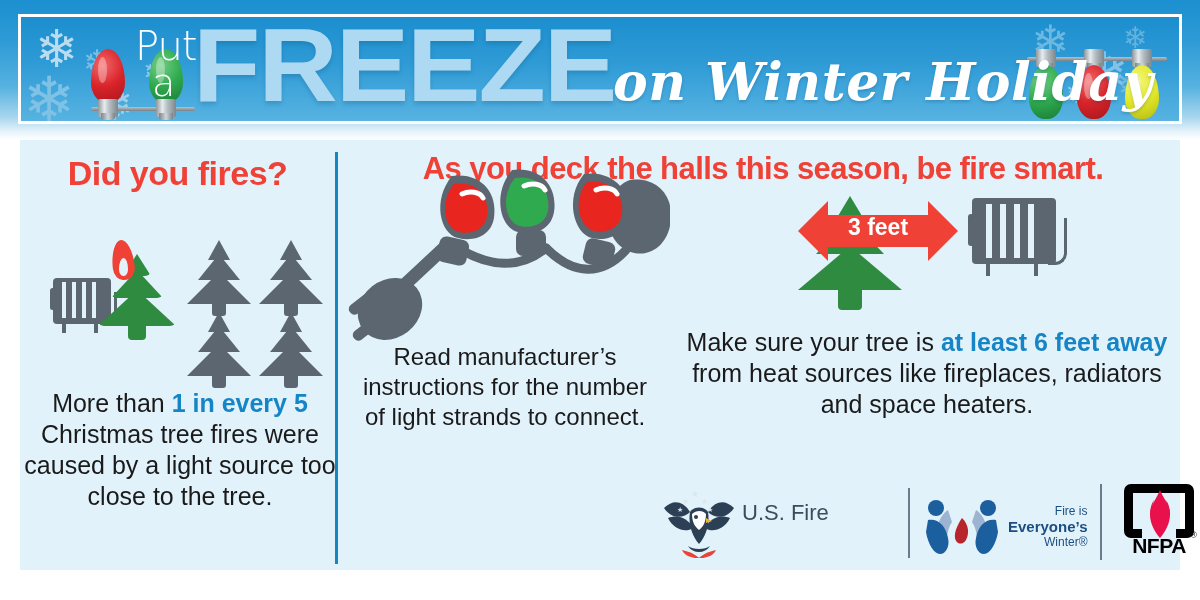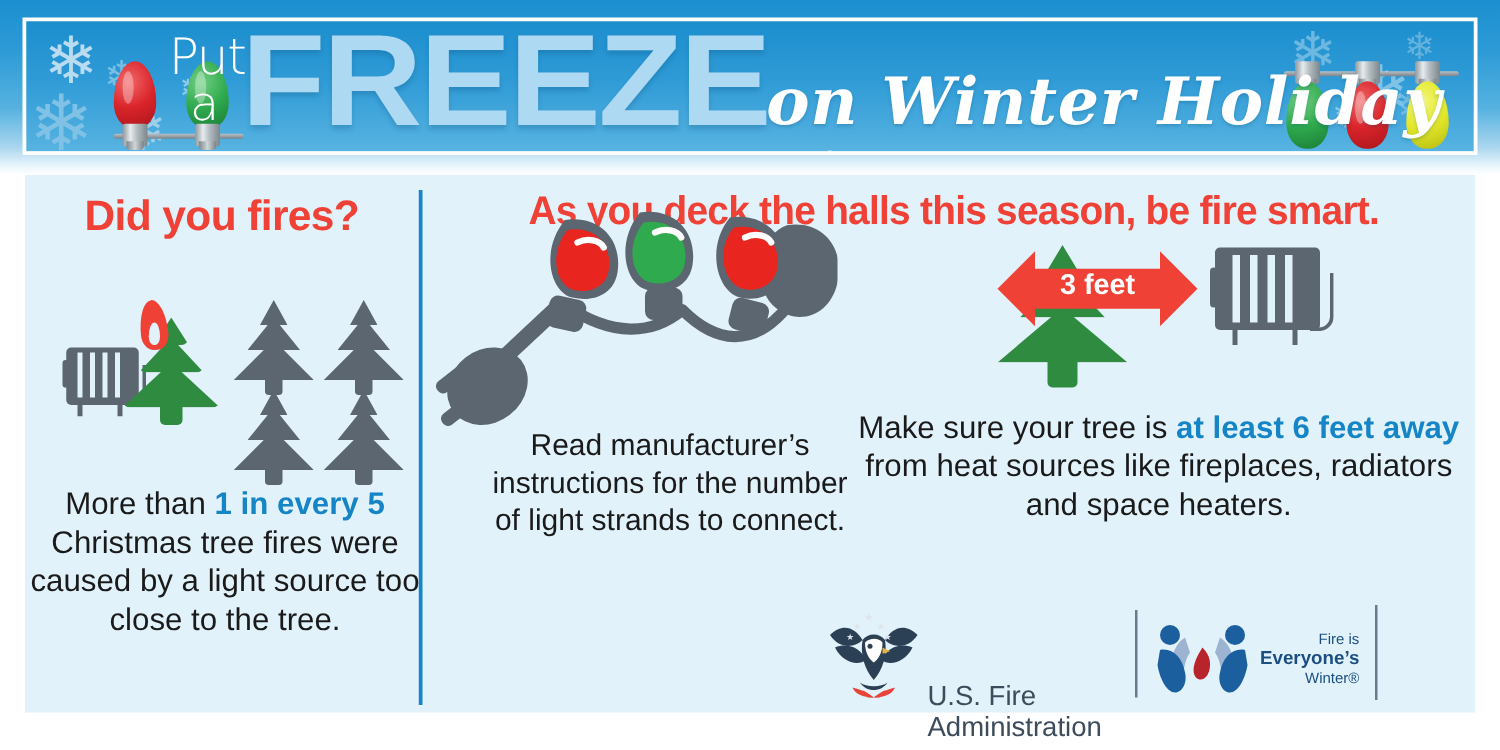--- a/index.html
+++ b/index.html
@@ -89,21 +89,21 @@
     position:absolute;left:345px;top:150px;width:836px;font-size:32px;
     letter-spacing:-0.6px;transform:scaleX(0.97);transform-origin:center top;
   }
 
   .body-txt{
     position:absolute;text-align:center;color:#1a1a1a;
     font-family:"Liberation Sans",sans-serif;font-size:25px;line-height:31px;
   }
   .body-txt b{color:#1685c6;font-weight:bold;}
   .txt-left{left:4px;top:244px;width:312px;}
-  .txt-mid{left:20px;top:198px;width:290px;font-size:24px;line-height:30px;margin-left:31px;}
+  .txt-mid{left:20px;top:198px;width:290px;font-size:24px;line-height:30px;}
   .txt-right{left:10px;top:183px;width:490px;font-size:25px;line-height:31px;}
 
   
   .tree{position:absolute;}
   .tree i{position:absolute;display:block;}
   .tree .t1,.tree .t2,.tree .t3{border-radius:6px;}
   .tree .trunk{border-radius:0 0 4px 4px;}
 
   .rad{position:absolute;}
   .rad .body{position:absolute;left:0;top:0;border-radius:4px;background:#5c6670;}
@@ -127,21 +127,21 @@
     position:absolute;left:0;top:13px;width:160px;text-align:center;
     color:#ffffff;font-weight:bold;font-size:23px;font-family:"Liberation Sans",sans-serif;
   }
 
   
   .logos{position:absolute;left:660px;top:474px;width:520px;height:100px;}
   .logo-usfa{position:absolute;left:0;top:6px;width:240px;height:88px;}
   .eagle{position:absolute;left:0;top:8px;width:78px;height:72px;}
   .usfa-text{
     position:absolute;left:82px;top:20px;color:#3d4b5c;font-size:22px;line-height:25px;
-    font-family:"Liberation Sans",sans-serif;font-weight:300;margin-top:44px;
+    font-family:"Liberation Sans",sans-serif;font-weight:300;
   }
   .vline{position:absolute;width:2px;background:#6b7b8c;}
   .logo-fief{position:absolute;left:262px;top:10px;width:180px;height:80px;text-align:right;}
   .fief-text{position:absolute;left:86px;top:20px;font-family:"Liberation Sans",sans-serif;color:#1b4f82;}
   .fief-l1{font-size:12px;}
   .fief-l2{font-size:15px;font-weight:bold;}
   .fief-l3{font-size:12px;}
   .logo-nfpa{position:absolute;left:460px;top:10px;width:78px;height:80px;}
   .nfpa-box{position:absolute;left:4px;top:0;width:70px;height:54px;border:9px solid #000000;box-sizing:border-box;border-radius:7px;}
   .nfpa-notch{position:absolute;left:22px;top:44px;width:34px;height:12px;background:#e2f2fb;}
@@ -352,21 +352,20 @@
         <path d="M56 62 C48 64 44 66 39 70 C48 70 54 67 56 62 Z" fill="#e8443a"></path>
         <path d="M30 64 L39 70 L48 64 L44 70 L34 70 Z" fill="#e8443a"></path>
         <text x="31" y="9" font-family="DejaVu Sans" font-size="9" fill="#dfe5ea">★</text>
         <text x="22" y="16" font-family="DejaVu Sans" font-size="8" fill="#dfe5ea">★</text>
         <text x="41" y="16" font-family="DejaVu Sans" font-size="8" fill="#dfe5ea">★</text>
         <text x="17" y="24" font-family="DejaVu Sans" font-size="7" fill="#dfe5ea">★</text>
         <text x="47" y="24" font-family="DejaVu Sans" font-size="7" fill="#dfe5ea">★</text>
       </svg>
       <div class="usfa-text">
         <div>U.S. Fire</div>
-        <div>Administration</div>
       </div>
     </div>
 
     <div class="vline" style="left:248px;top:14px;height:70px;"></div>
 
     <div class="logo-fief">
       <svg style="position:absolute;left:0;top:4px;width:80px;height:70px;" viewBox="0 0 80 70">
         <path d="M26 22 C14 30 12 48 20 62 C26 54 24 42 30 34 Z" fill="#9cb4d1"></path>
         <path d="M54 22 C66 30 68 48 60 62 C54 54 56 42 50 34 Z" fill="#9cb4d1"></path>
         <circle cx="14" cy="20" r="8" fill="#1b5f9e"></circle>
@@ -377,15 +376,26 @@
       </svg>
       <div class="fief-text">
         <div class="fief-l1">Fire is</div>
         <div class="fief-l2">Everyone’s</div>
         <div class="fief-l3">Winter®</div>
       </div>
     </div>
 
     <div class="vline" style="left:440px;top:10px;height:76px;"></div>
 
+    <div class="logo-nfpa">
+      <div class="nfpa-box"></div>
+      <div class="nfpa-notch"></div>
+      <svg style="position:absolute;left:26px;top:6px;width:28px;height:48px;" viewBox="0 0 28 48">
+        <path d="M14 0 C18 10 24 14 24 24 C24 34 19 42 14 48 C9 42 4 34 4 24 C4 16 10 10 14 0 Z" fill="#e8114b"></path>
+        <path d="M8 10 C6 18 4 22 5 30 C3 22 5 14 8 10 Z" fill="#e8114b"></path>
+        <path d="M20 10 C22 18 24 22 23 30 C25 22 23 14 20 10 Z" fill="#e8114b"></path>
+      </svg>
+      <div class="nfpa-word">NFPA</div>
+      <div class="nfpa-reg">®</div>
+    </div>
   </div>
 
 </div>
 
 </body></html>

